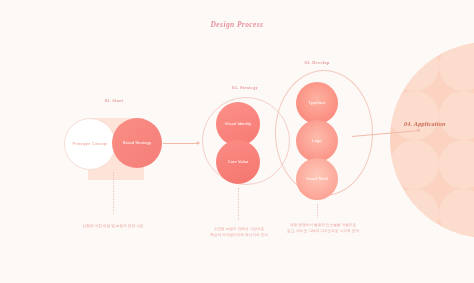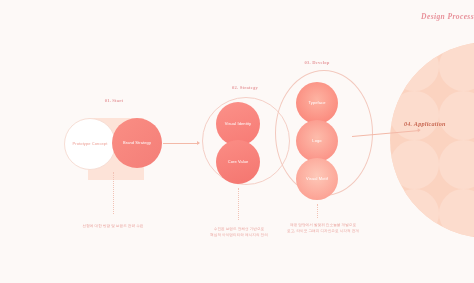--- a/index.html
+++ b/index.html
@@ -15,23 +15,23 @@
     width: 474px;
     height: 283px;
     background: #fdf9f7;
     overflow: hidden;
   }
 
   
   #title {
     position: absolute;
     left: 0;
-    top: 12px;
+    top: 20px;
     width: 474px;
-    text-align: right;
+    text-align: center;
     font-family: "Liberation Serif", serif;
     font-weight: bold;
     font-style: italic;
     font-size: 7.5px;
     letter-spacing: 0.4px;
     color: #e8919a;
   }
 
   
   #bigcircle {

